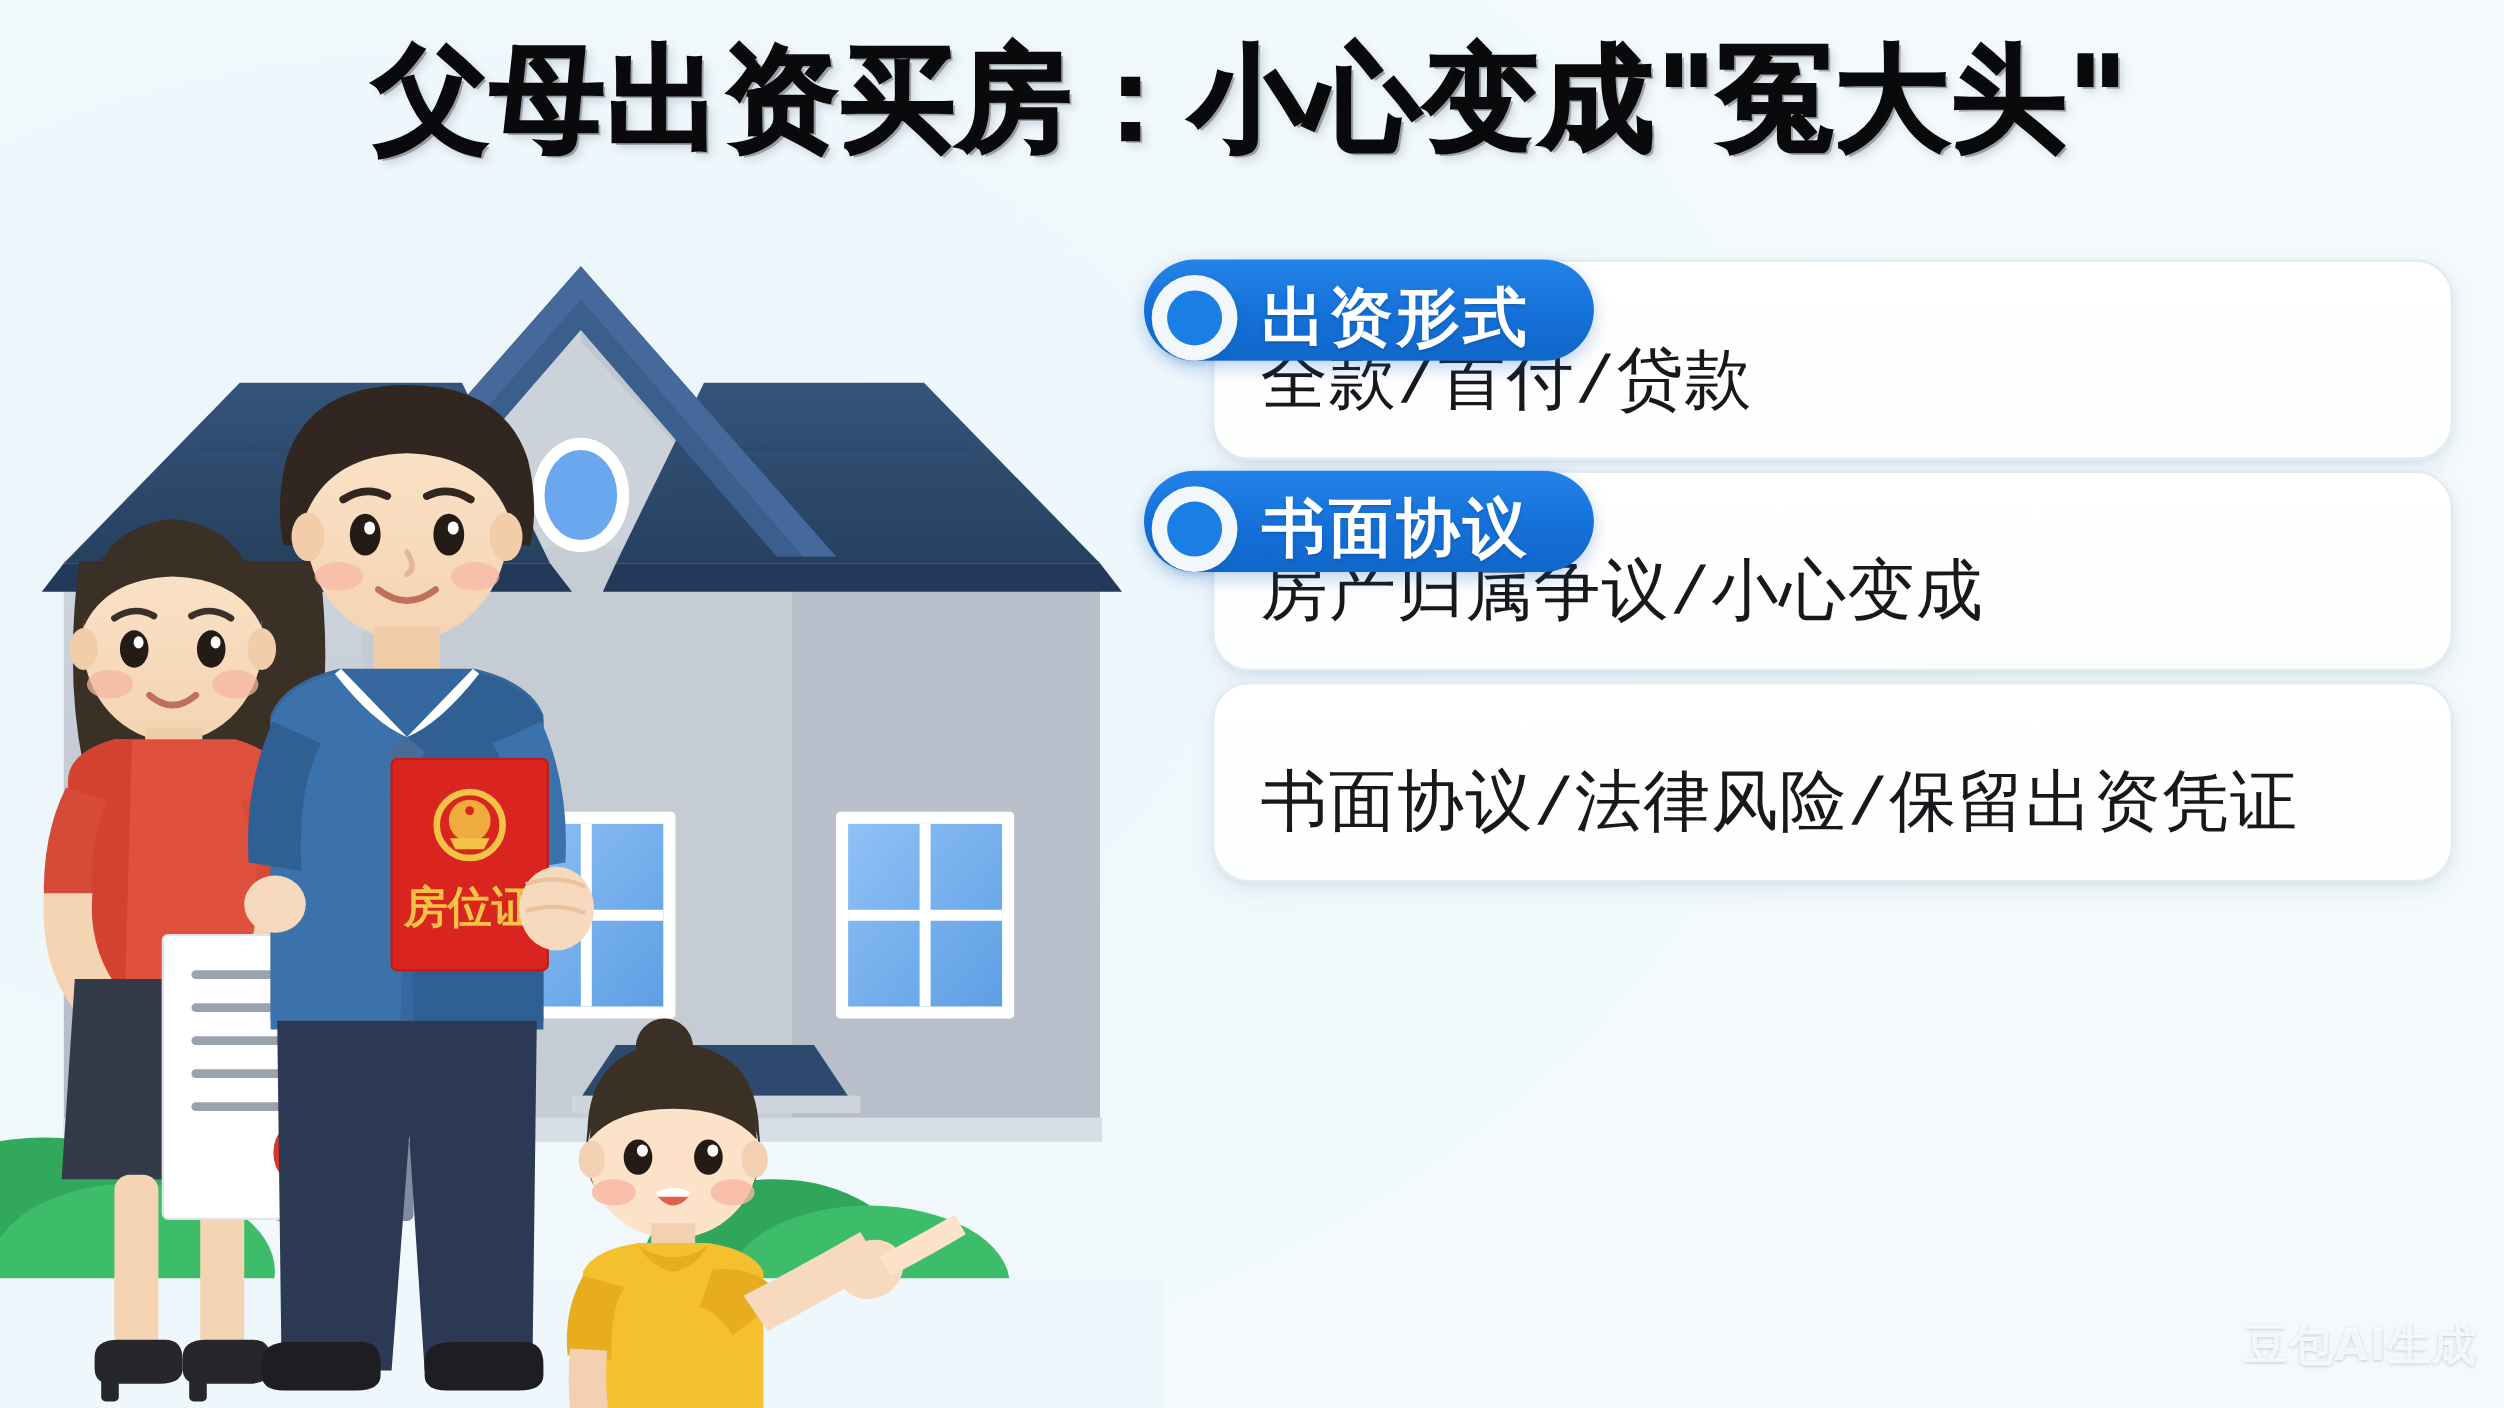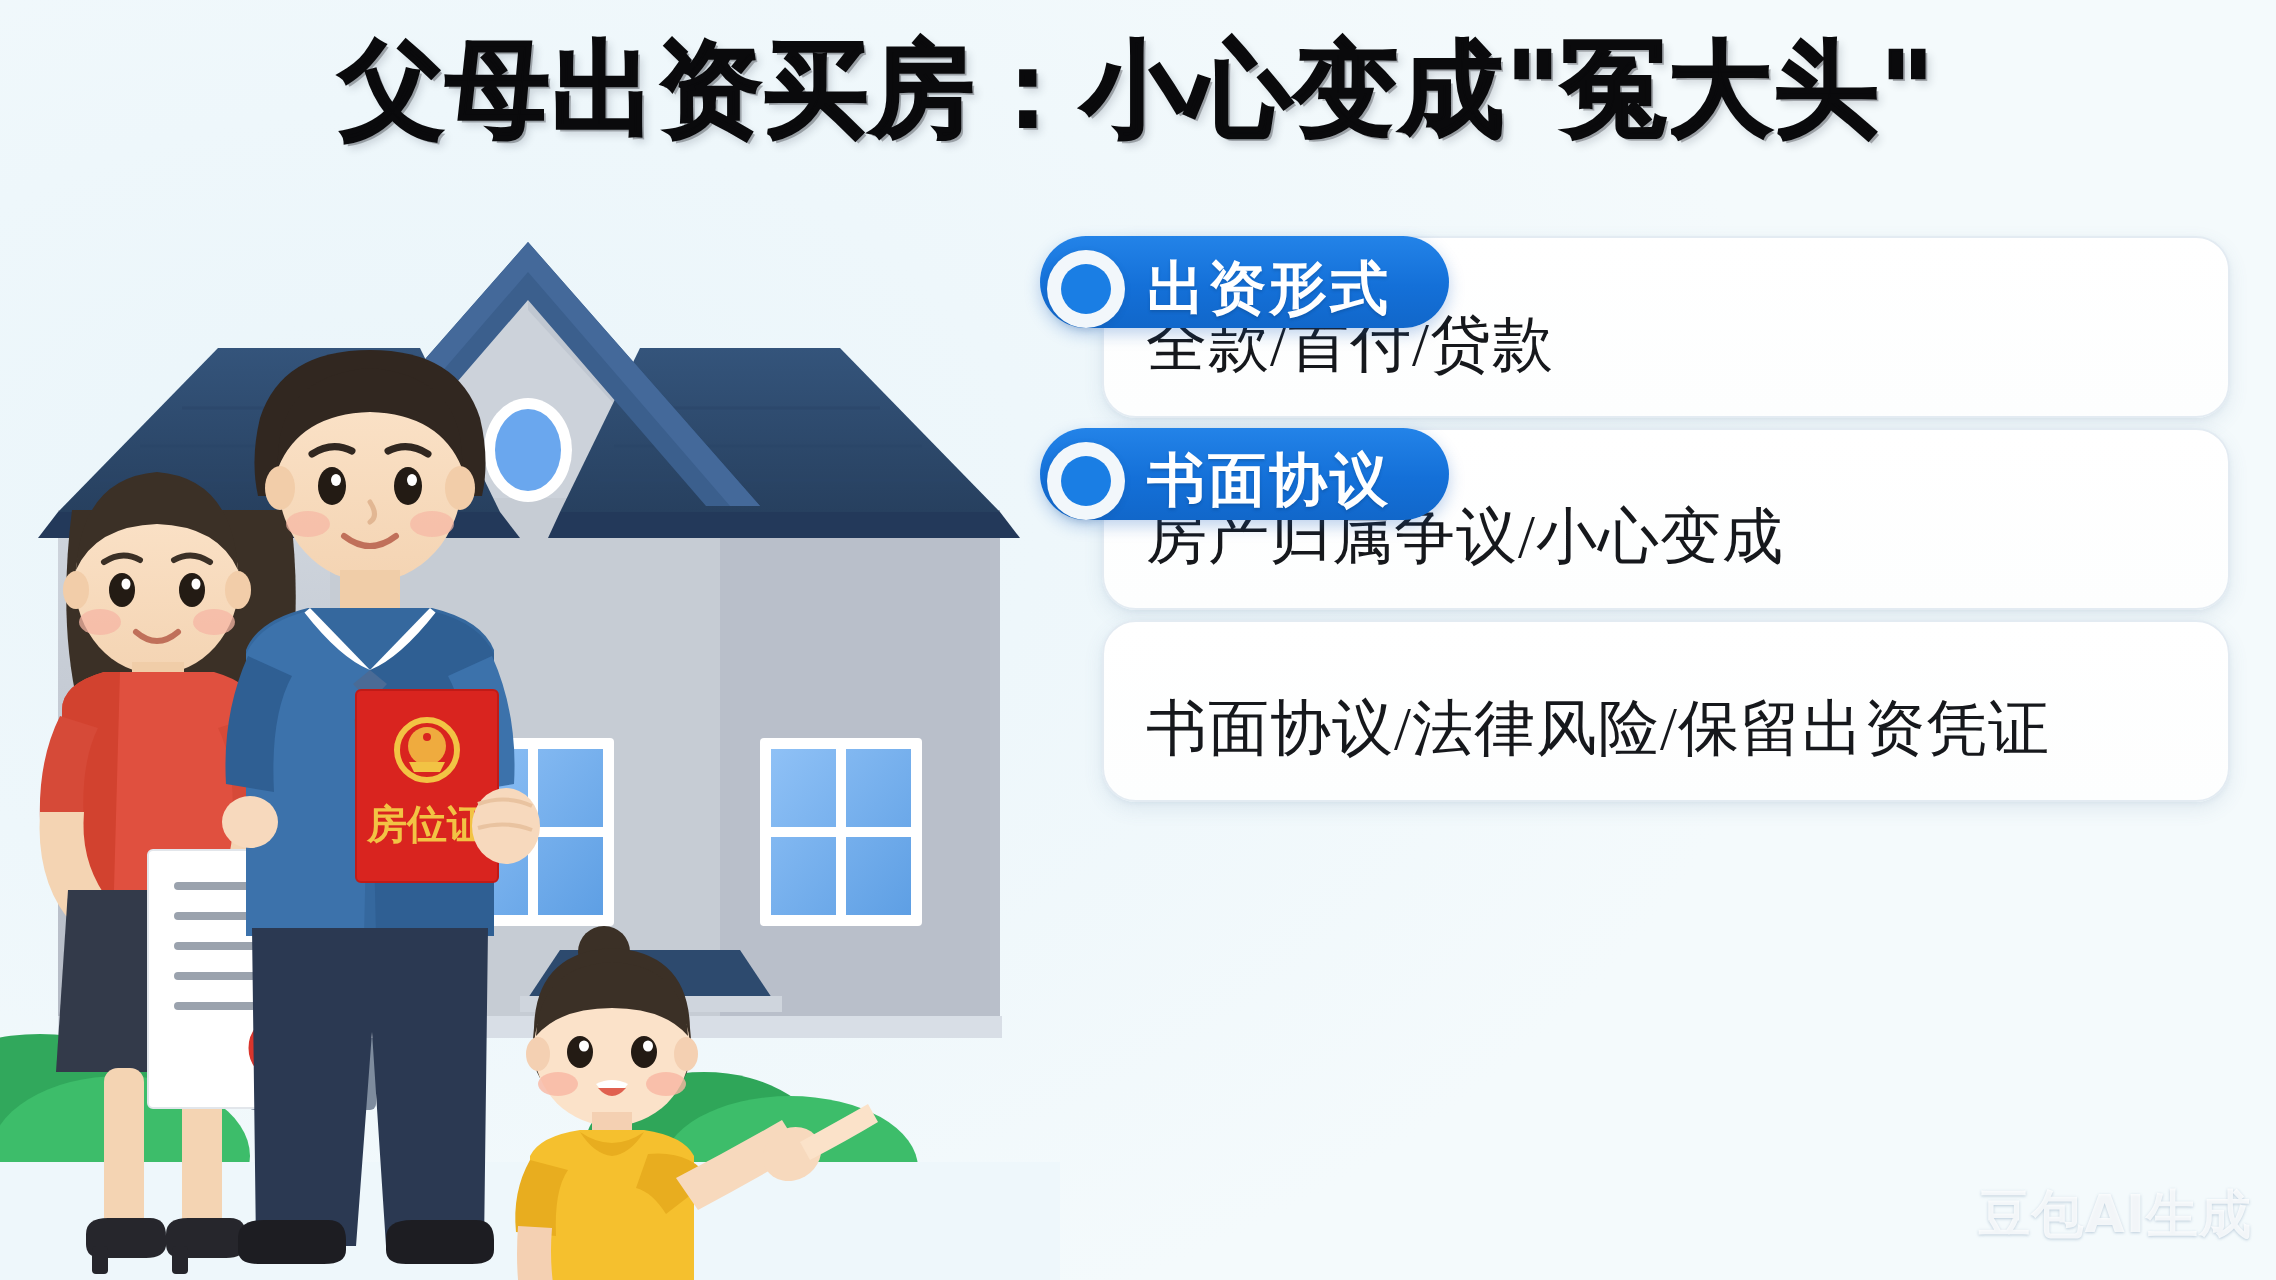--- a/index.html
+++ b/index.html
@@ -50,21 +50,21 @@
     padding:66px 40px 30px 42px;
     min-height:86px;
     box-sizing:border-box;
   }
   .card-body-text{
     font-size:61px;
     font-weight:500;
     color:#16181c;
     white-space:nowrap;
     letter-spacing:1px;
-    font-family:Liberation Serif, serif;
+    font-family:Liberation Mono, monospace;
   }
   .card-head{
     position:absolute;left:0;top:0;z-index:4;
     display:flex;align-items:flex-end;
     height:92px;
     border-radius:46px;
     background:linear-gradient(180deg,#2383e8 0%,#1470d8 55%,#1167ca 100%);
     box-shadow:0 6px 16px rgba(20,95,190,.28);
     padding-right:58px;
     width:-moz-fit-content;width:fit-content;
@@ -84,21 +84,21 @@
   .card-head-text{
     font-size:58px;font-weight:800;color:#ffffff;white-space:nowrap;
     letter-spacing:3px;
     font-family:"DejaVu Sans","Liberation Sans",sans-serif;
     text-shadow:0 2px 3px rgba(10,55,110,.30);
   }
 
   
   #watermark{
     position:absolute;right:24px;bottom:30px;
-    font-size:52px;font-weight:800;letter-spacing:1px;
+    font-size:40px;font-weight:800;letter-spacing:1px;
     color:rgba(255,255,255,.80);
     text-shadow:0 1px 3px rgba(120,150,180,.45);
     font-family:"DejaVu Sans","Liberation Sans",sans-serif;
     user-select:none;
   }
 </style>
 </head>
 <body>
 
 <div id="stage">

